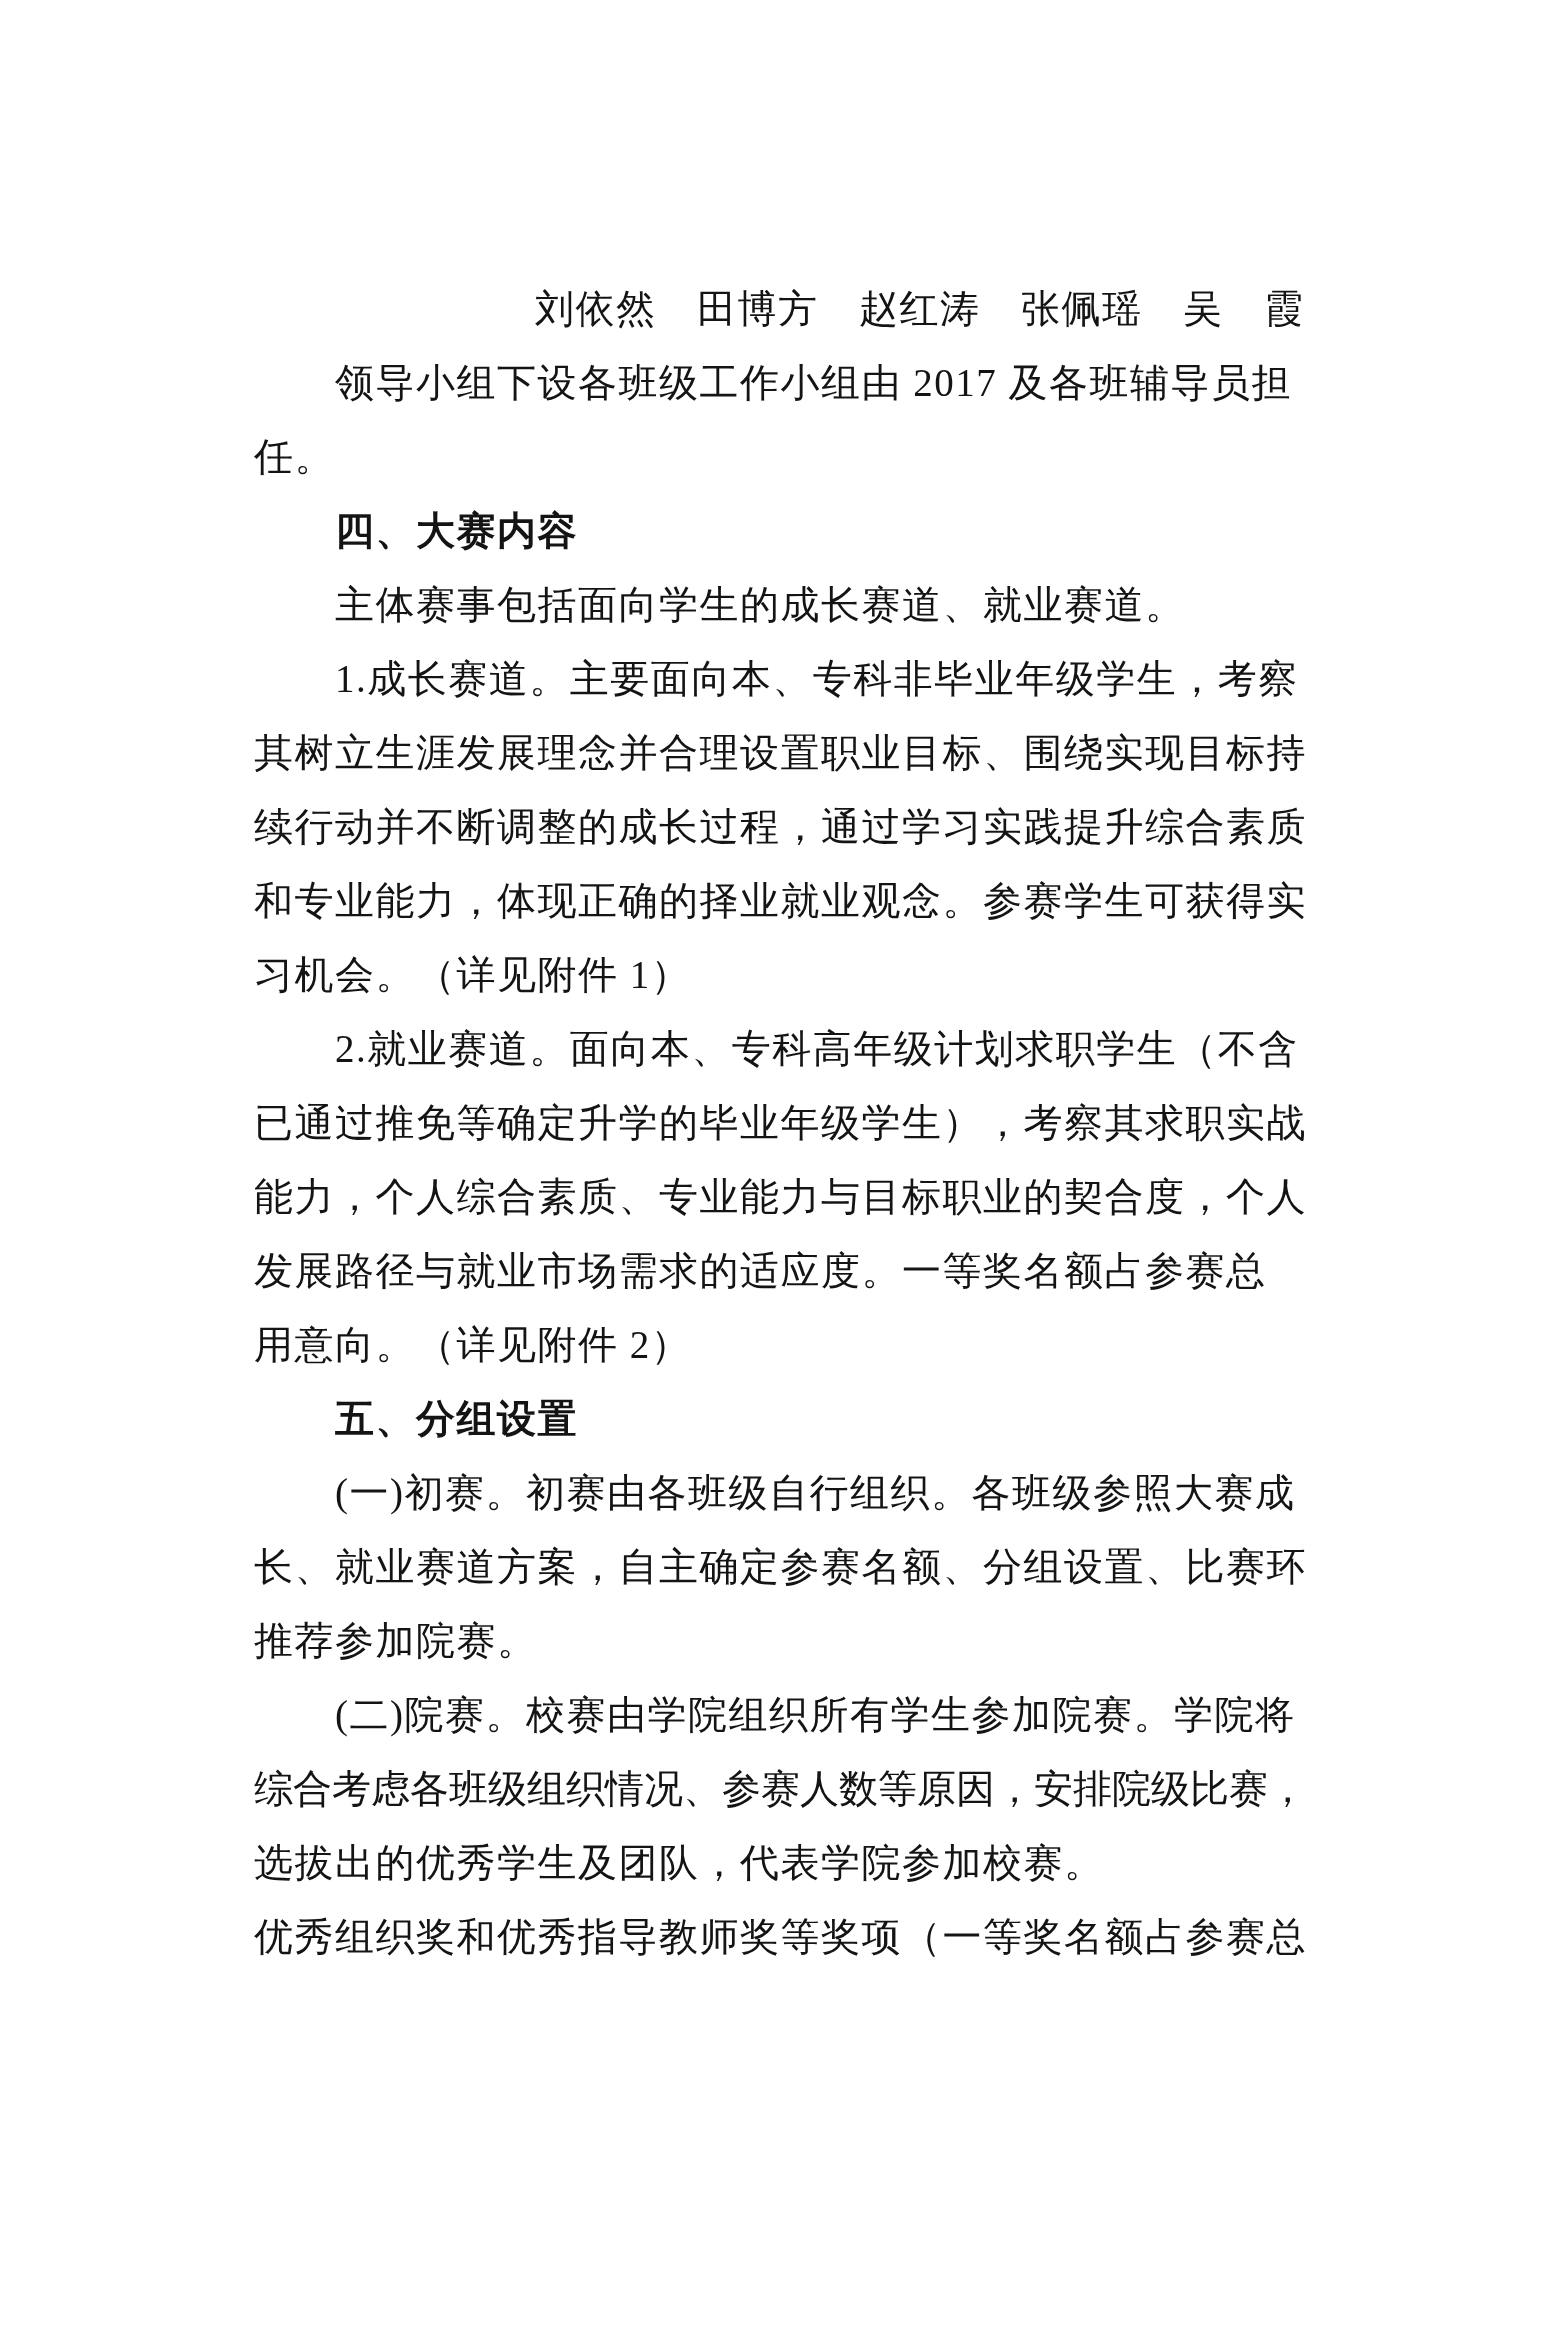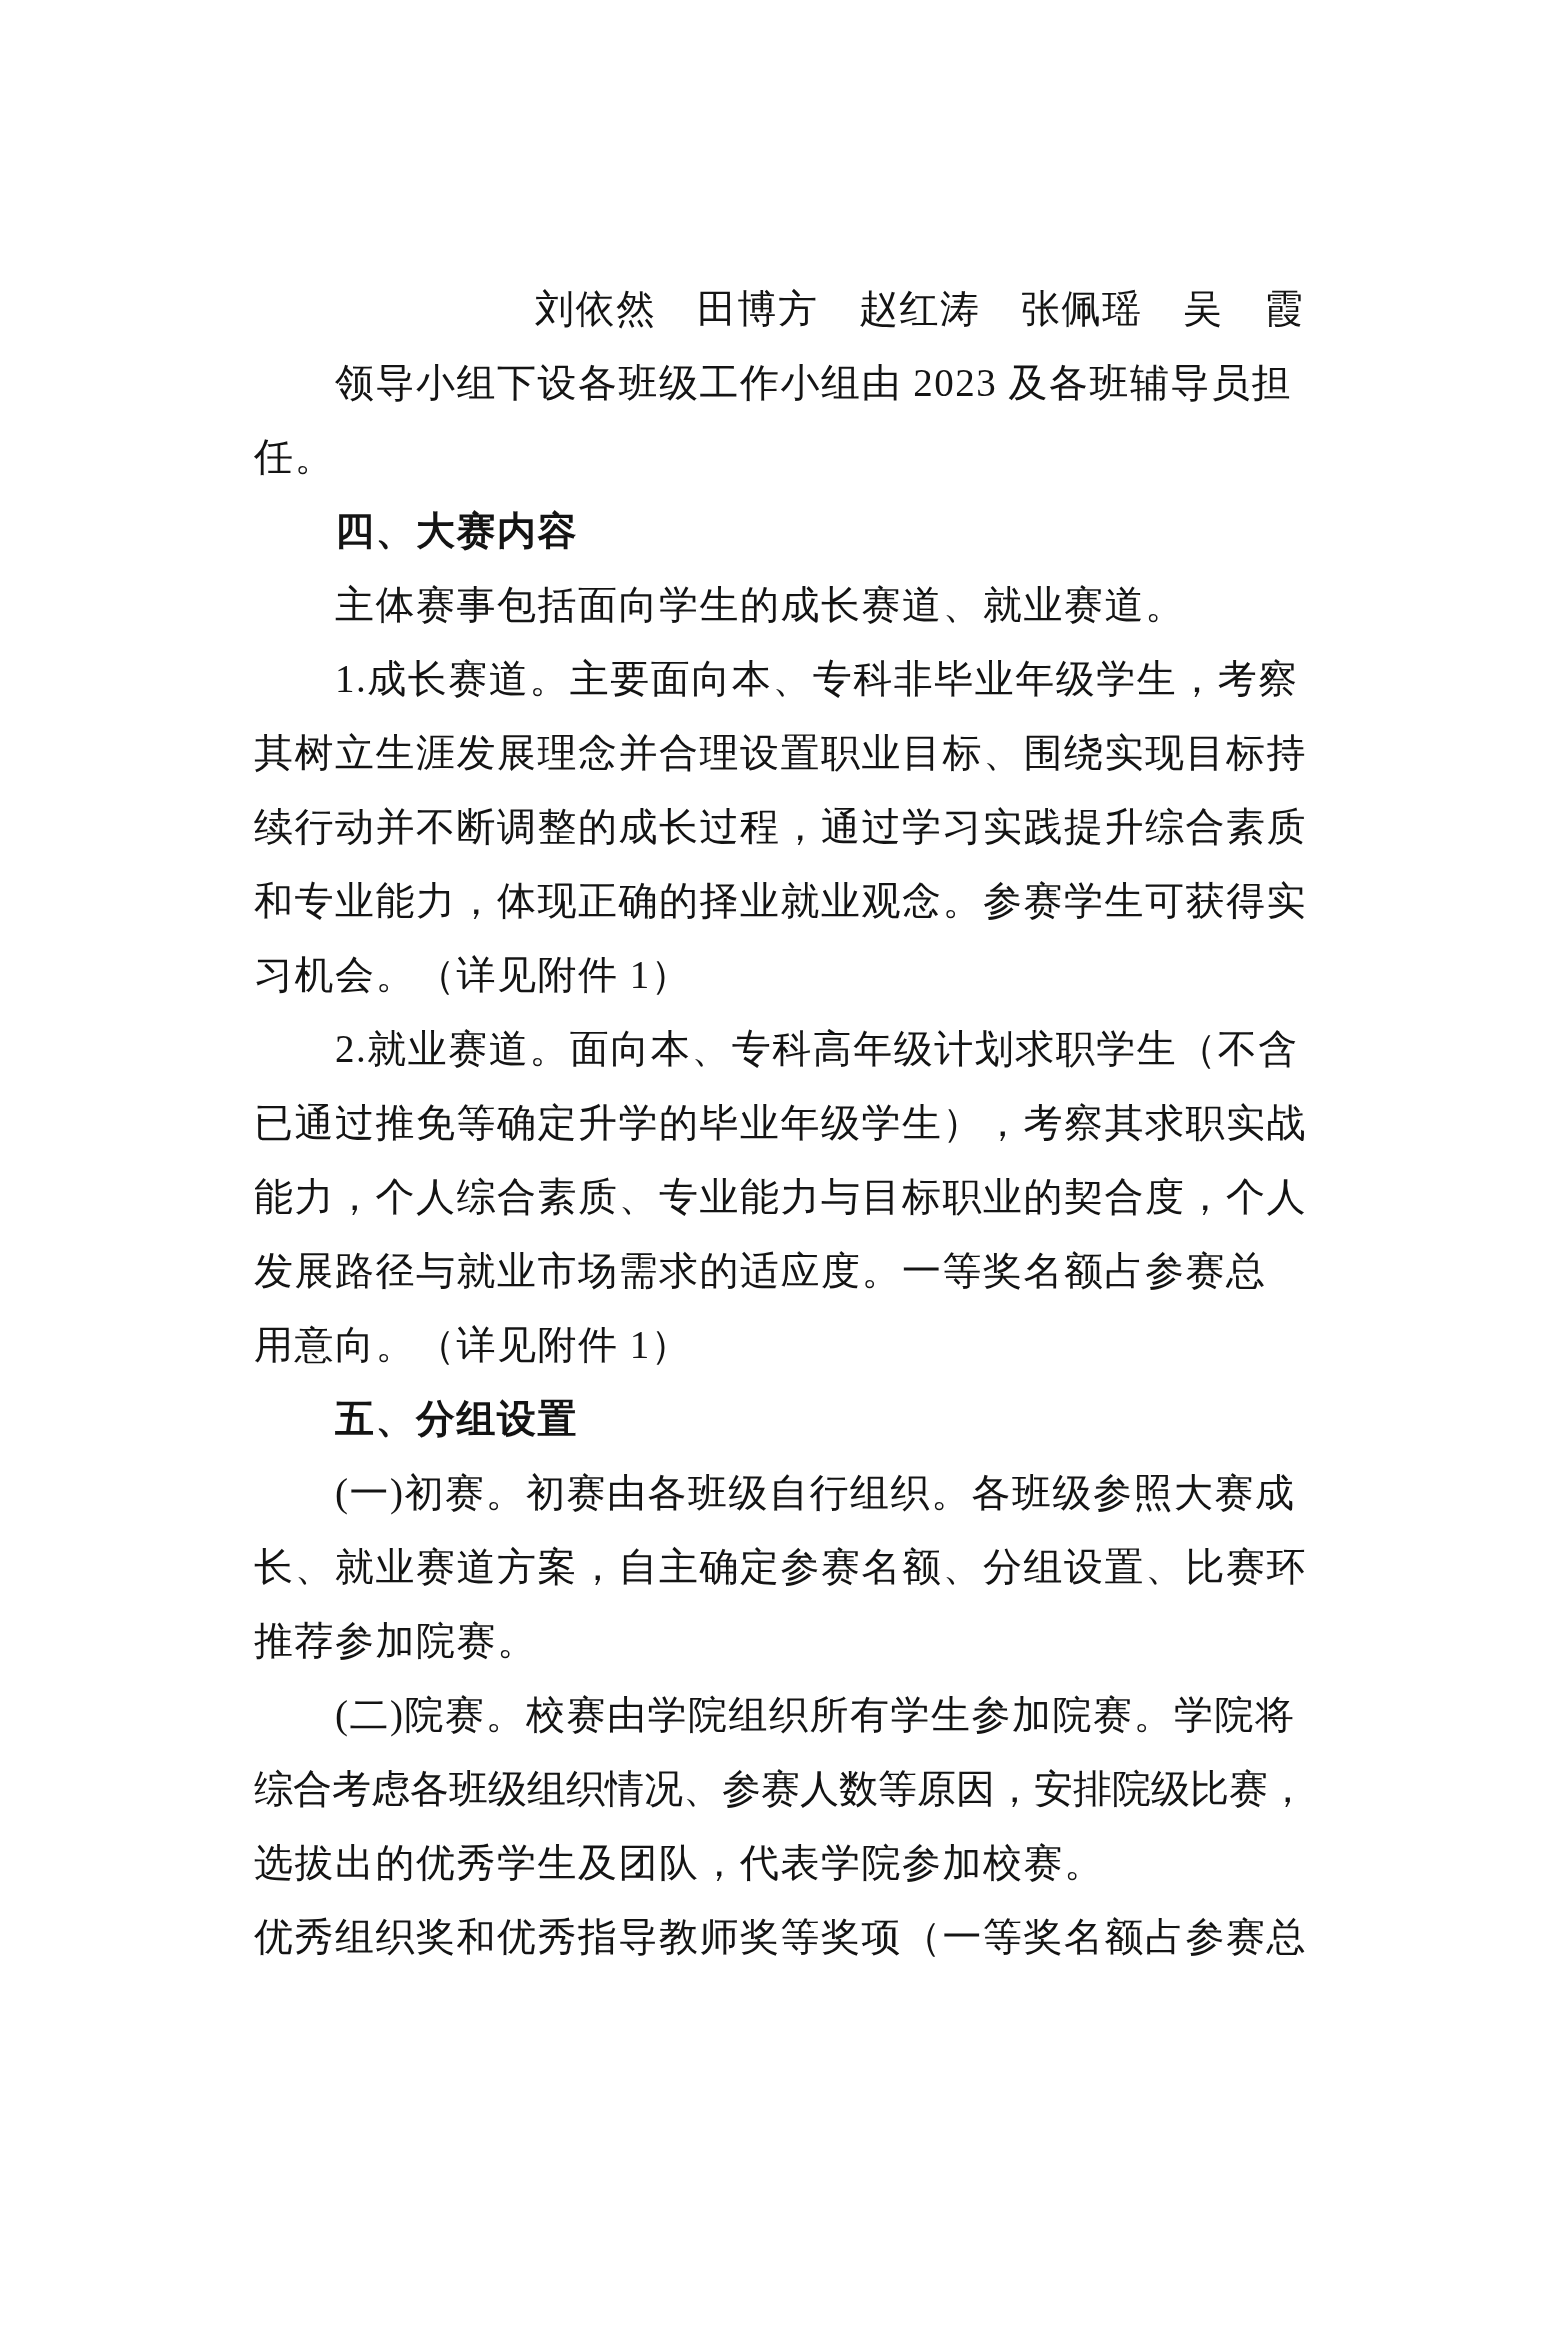--- a/index.html
+++ b/index.html
@@ -45,36 +45,36 @@
   }
 </style>
 </head>
 <body>
 
 <div class="page">
   <div class="text-block">
 
     <div class="line names">刘依然　田博方　赵红涛　张佩瑶　吴　霞</div>
 
-    <div class="line indent">领导小组下设各班级工作小组由 2023 及各班辅导员担</div>
+    <div class="line indent">领导小组下设各班级工作小组由 2017 及各班辅导员担</div>
     <div class="line">任。</div>
 
     <div class="line heading">四、大赛内容</div>
 
     <div class="line indent">主体赛事包括面向学生的成长赛道、就业赛道。</div>
     <div class="line indent">1.成长赛道。主要面向本、专科非毕业年级学生，考察</div>
     <div class="line">其树立生涯发展理念并合理设置职业目标、围绕实现目标持</div>
     <div class="line">续行动并不断调整的成长过程，通过学习实践提升综合素质</div>
     <div class="line">和专业能力，体现正确的择业就业观念。参赛学生可获得实</div>
     <div class="line">习机会。（详见附件 1）</div>
     <div class="line indent">2.就业赛道。面向本、专科高年级计划求职学生（不含</div>
     <div class="line">已通过推免等确定升学的毕业年级学生），考察其求职实战</div>
     <div class="line">能力，个人综合素质、专业能力与目标职业的契合度，个人</div>
     <div class="line">发展路径与就业市场需求的适应度。一等奖名额占参赛总</div>
-    <div class="line">用意向。（详见附件 1）</div>
+    <div class="line">用意向。（详见附件 2）</div>
 
     <div class="line heading">五、分组设置</div>
 
     <div class="line indent">(一)初赛。初赛由各班级自行组织。各班级参照大赛成</div>
     <div class="line">长、就业赛道方案，自主确定参赛名额、分组设置、比赛环</div>
     <div class="line">推荐参加院赛。</div>
     <div class="line indent">(二)院赛。校赛由学院组织所有学生参加院赛。学院将</div>
     <div class="line tight">综合考虑各班级组织情况、参赛人数等原因，安排院级比赛，</div>
     <div class="line">选拔出的优秀学生及团队，代表学院参加校赛。</div>
     <div class="line">优秀组织奖和优秀指导教师奖等奖项（一等奖名额占参赛总</div>

